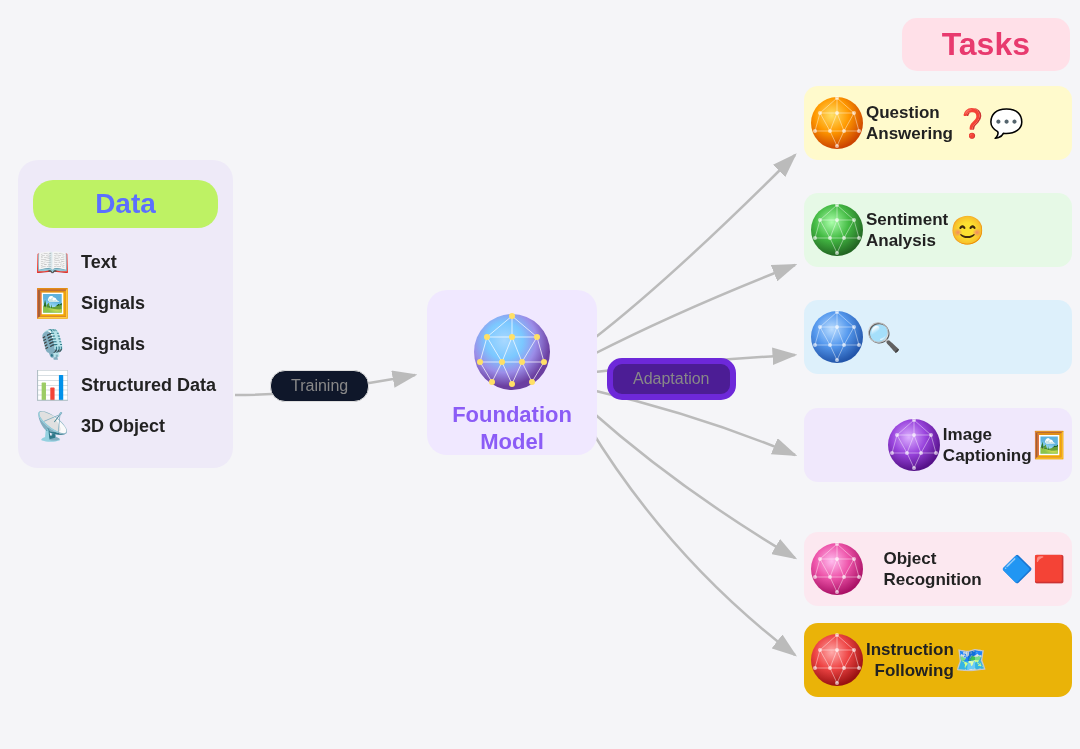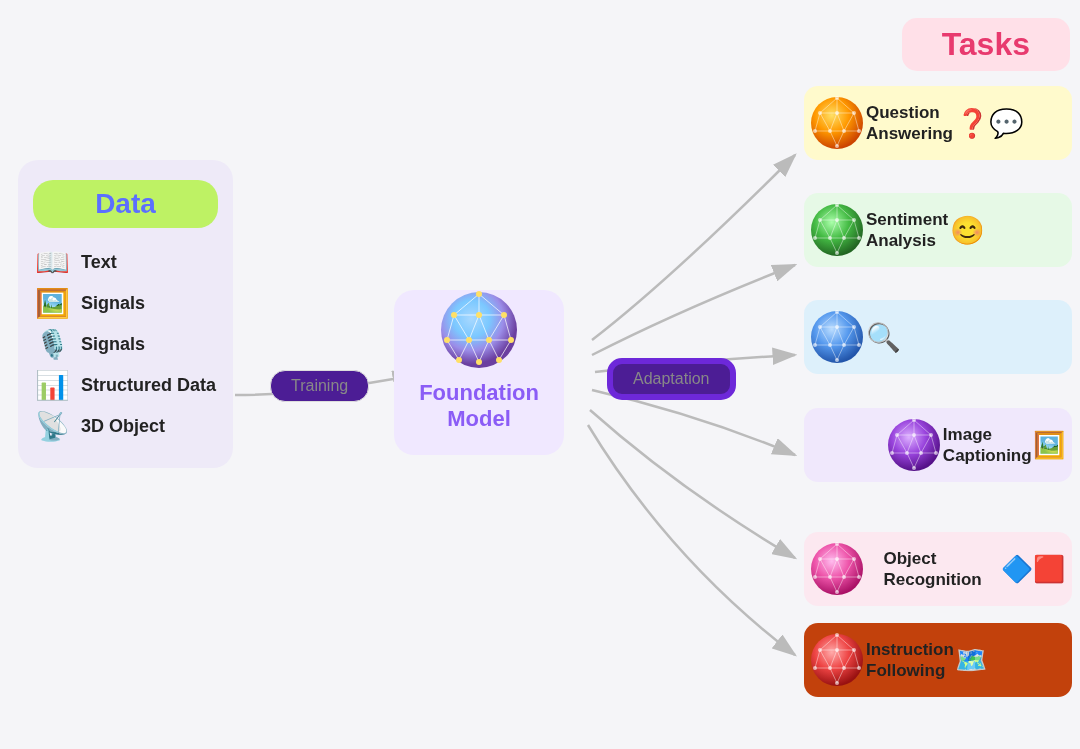--- a/index.html
+++ b/index.html
@@ -55,39 +55,39 @@
       text-align: center;
     }
 
     
     .training-label {
       position: absolute;
       left: 270px;
       top: 370px;
       font-size: 16px;
       color: #888;
-      background: #4c1d95;
+      background: #0f172a;
       border-radius: 15px;
       padding: 6px 20px;
       border: 1px solid #ddd;
     }
 
     
     .foundation-box {
       position: absolute;
-      left: 394px;
+      left: 427px;
       top: 290px;
       width: 170px;
       height: 165px;
       background: #f0e8ff;
       border-radius: 20px;
       display: flex;
       flex-direction: column;
       align-items: center;
-      justify-content: flex-start;
+      justify-content: flex-end;
       gap: 5px;
     }
     .foundation-title {
       color: #8b5cf6;
       font-size: 22px;
       font-weight: bold;
       text-align: center;
       line-height: 1.2;
     }
 
@@ -143,21 +143,21 @@
       color: #222;
       line-height: 1.25;
     }
 
     
     .card-yellow { background: #fffacc; }
     .card-green  { background: #e6f9e6; margin-left: 28px; }
     .card-blue   { background: #ddf0fb; }
     .card-purple { background: #f0e8fc; }
     .card-pink   { background: #fce8f0; }
-    .card-peach  { background: #c2410c; }
+    .card-peach  { background: #eab308; text-align: right; }
 
     
     .arrows-svg {
       position: absolute;
       top: 0;
       left: 0;
       width: 1080px;
       height: 749px;
       pointer-events: none;
     }

